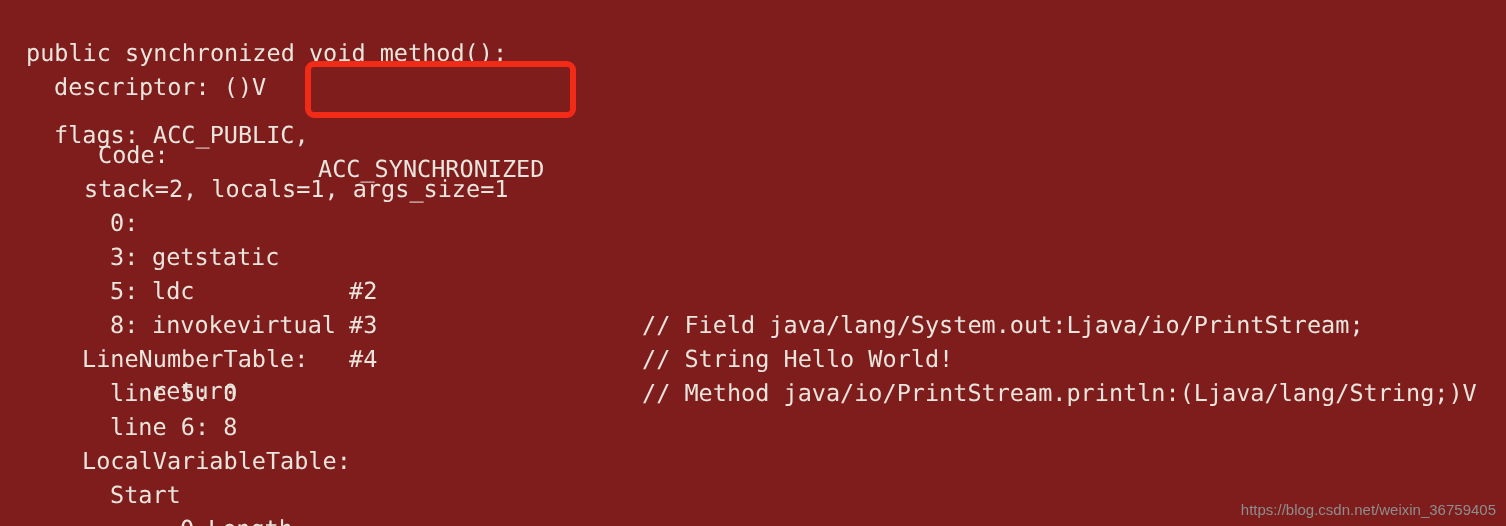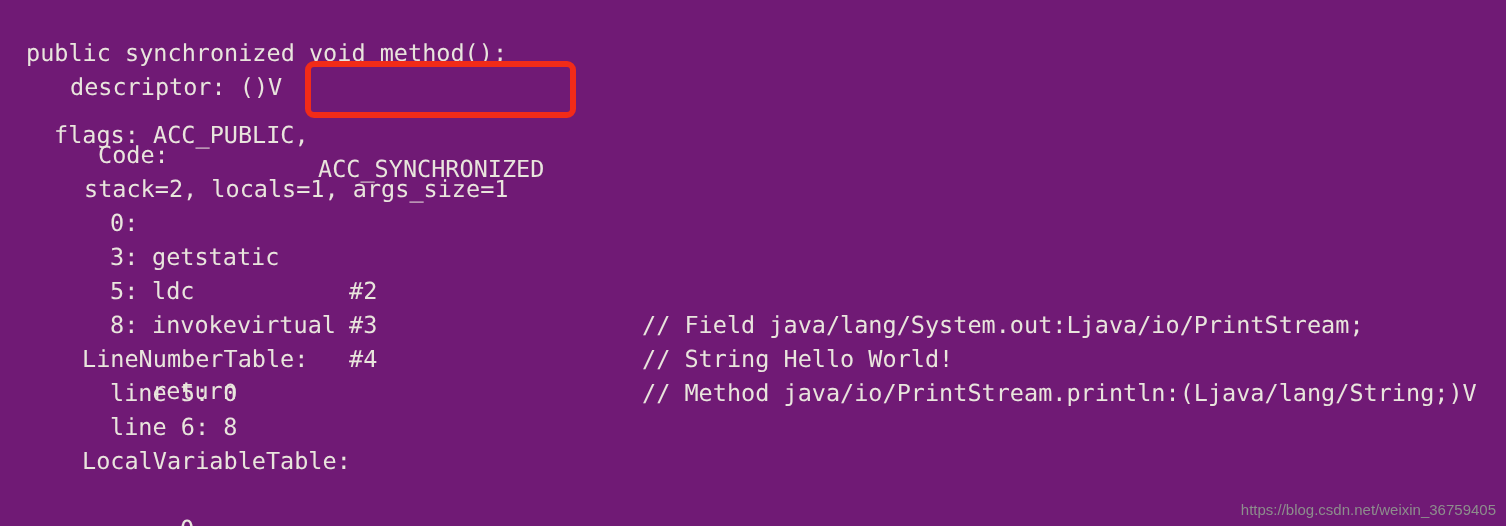--- a/index.html
+++ b/index.html
@@ -13,21 +13,21 @@
     width: 1506px;
     height: 526px;
     overflow: hidden;
     font-family: "DejaVu Sans Mono", "Liberation Mono", monospace;
   }
 
   #terminal {
     position: relative;
     width: 1506px;
     height: 526px;
-    background: #701a75;
+    background: #7f1d1d;
     overflow: hidden;
   }
 
   
   .line {
     position: absolute;
     left: 0;
     width: 1506px;
     height: 34px;
     white-space: pre;
@@ -76,21 +76,21 @@
 </head>
 <body>
 
 <div id="terminal">
 
   <div class="line" style="top:2px;">
     <span class="col" style="left:26px;">public synchronized void method();</span>
   </div>
 
   <div class="line" style="top:36px;">
-    <span class="col" style="left:70px;">descriptor: ()V</span>
+    <span class="col" style="left:54px;">descriptor: ()V</span>
   </div>
 
   <div class="line" style="top:84px;">
     <span class="col" style="left:54px;">flags: ACC_PUBLIC,</span>
     <span class="col" style="left:318px;">ACC_SYNCHRONIZED</span>
   </div>
 
   <div id="highlight-box" style="left:305px; top:61px; width:271px; height:57px;"></div>
 
   <div class="line" style="top:104px;margin-left:44px;">
@@ -134,20 +134,27 @@
     <span class="col" style="left:110px;">line 5: 0</span>
   </div>
   <div class="line" style="top:376px;">
     <span class="col" style="left:110px;">line 6: 8</span>
   </div>
 
   <div class="line" style="top:410px;">
     <span class="col" style="left:82px;">LocalVariableTable:</span>
   </div>
 
+  <div class="line" style="top:444px;">
+    <span class="col" style="left:110px;">Start</span>
+    <span class="col" style="left:208px;">Length</span>
+    
+    
+    
+  </div>
 
   <div class="line" style="top:478px;">
     <span class="col" style="left:180px;">0</span>
     
     
     
     
   </div>
 
   <div id="watermark">https://blog.csdn.net/weixin_36759405</div>

